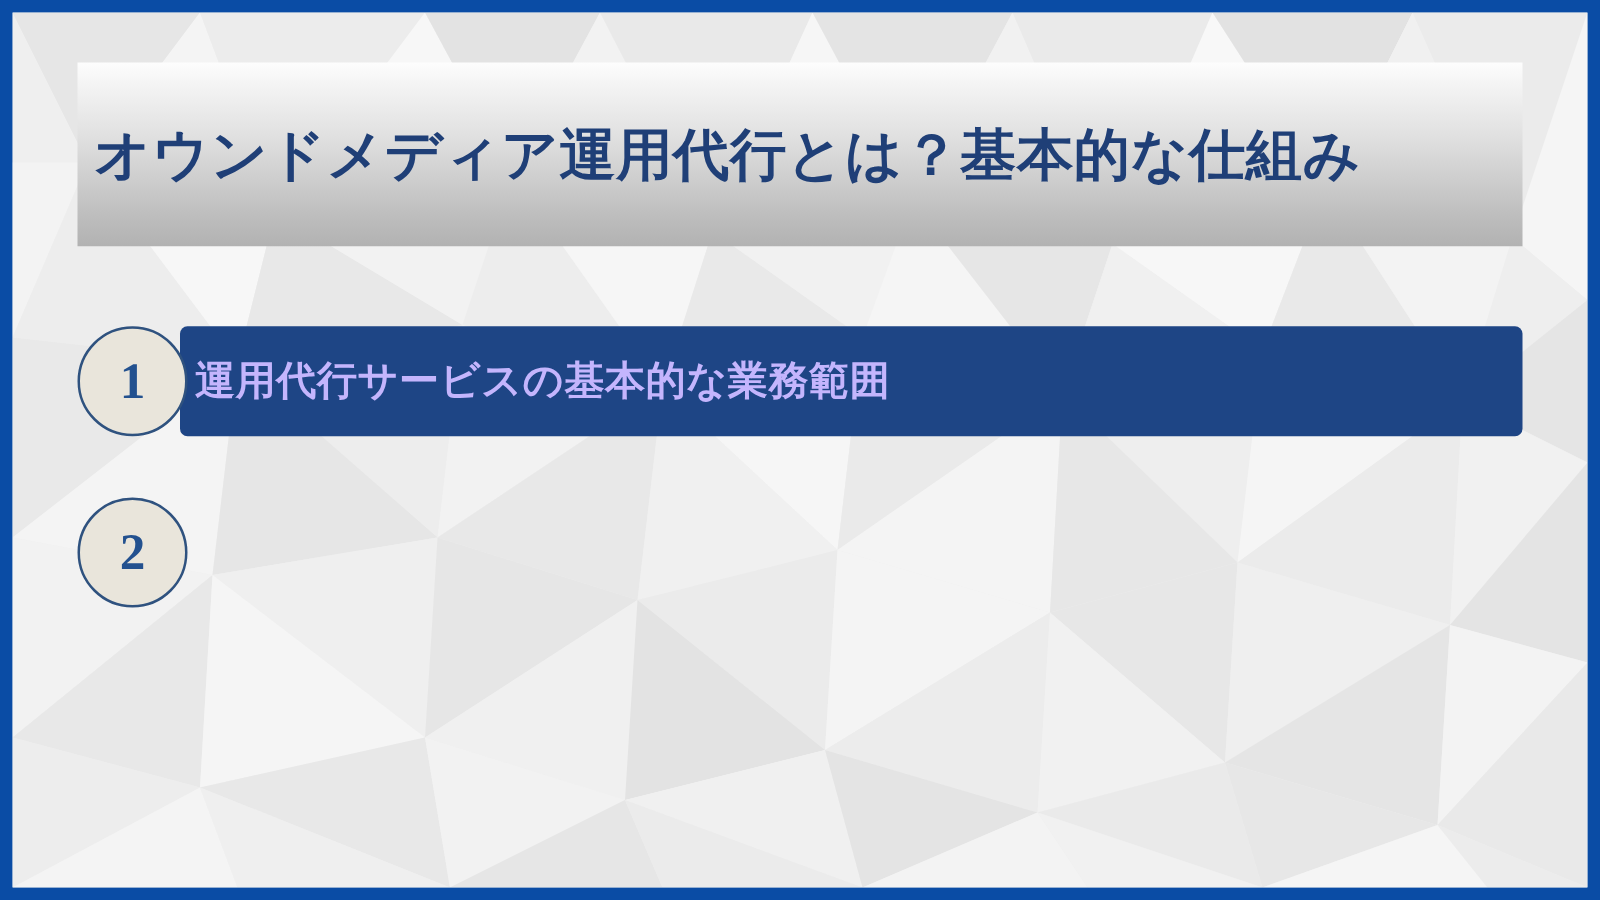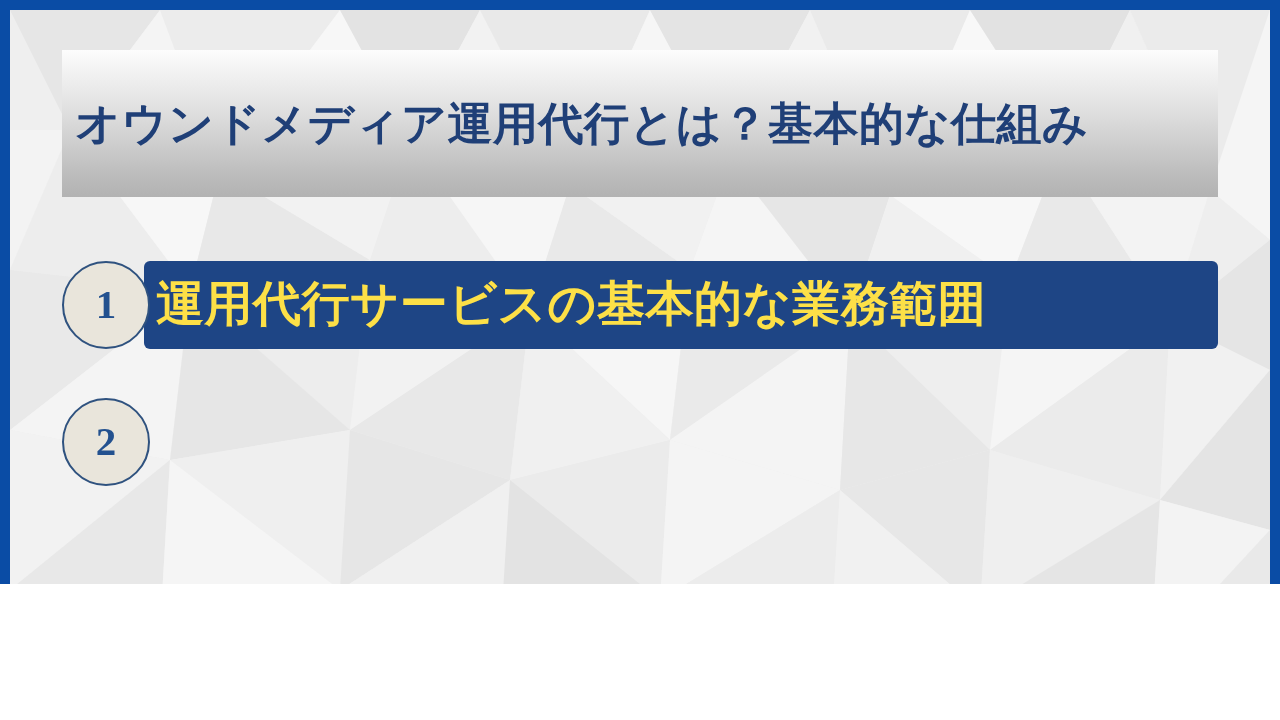--- a/index.html
+++ b/index.html
@@ -7,21 +7,21 @@
     padding: 0;
     background: #ffffff;
   }
   body {
     font-family: "Liberation Sans", "DejaVu Sans", sans-serif;
   }
 
   .slide {
     position: relative;
     width: 1280px;
-    height: 584px;
+    height: 720px;
     overflow: hidden;
     background: #0A4CA5;
     box-sizing: border-box;
   }
 
   
   .canvas {
     position: absolute;
     left: 10px;
     top: 10px;
@@ -110,23 +110,23 @@
     height: 88px;
     background: #1E4585;
     border-radius: 6px;
     display: flex;
     align-items: center;
     box-sizing: border-box;
     padding-left: 12px;
     z-index: 1;
   }
   .bar-text {
-    font-size: 48px;
+    font-size: 32px;
     font-weight: bold;
-    color: #fde047;
+    color: #c4b5fd;
     line-height: 1;
     letter-spacing: 0.5px;
     white-space: nowrap;
     padding-bottom: 3px;
   }
 </style>
 </head>
 <body>
 
 <div class="slide">

